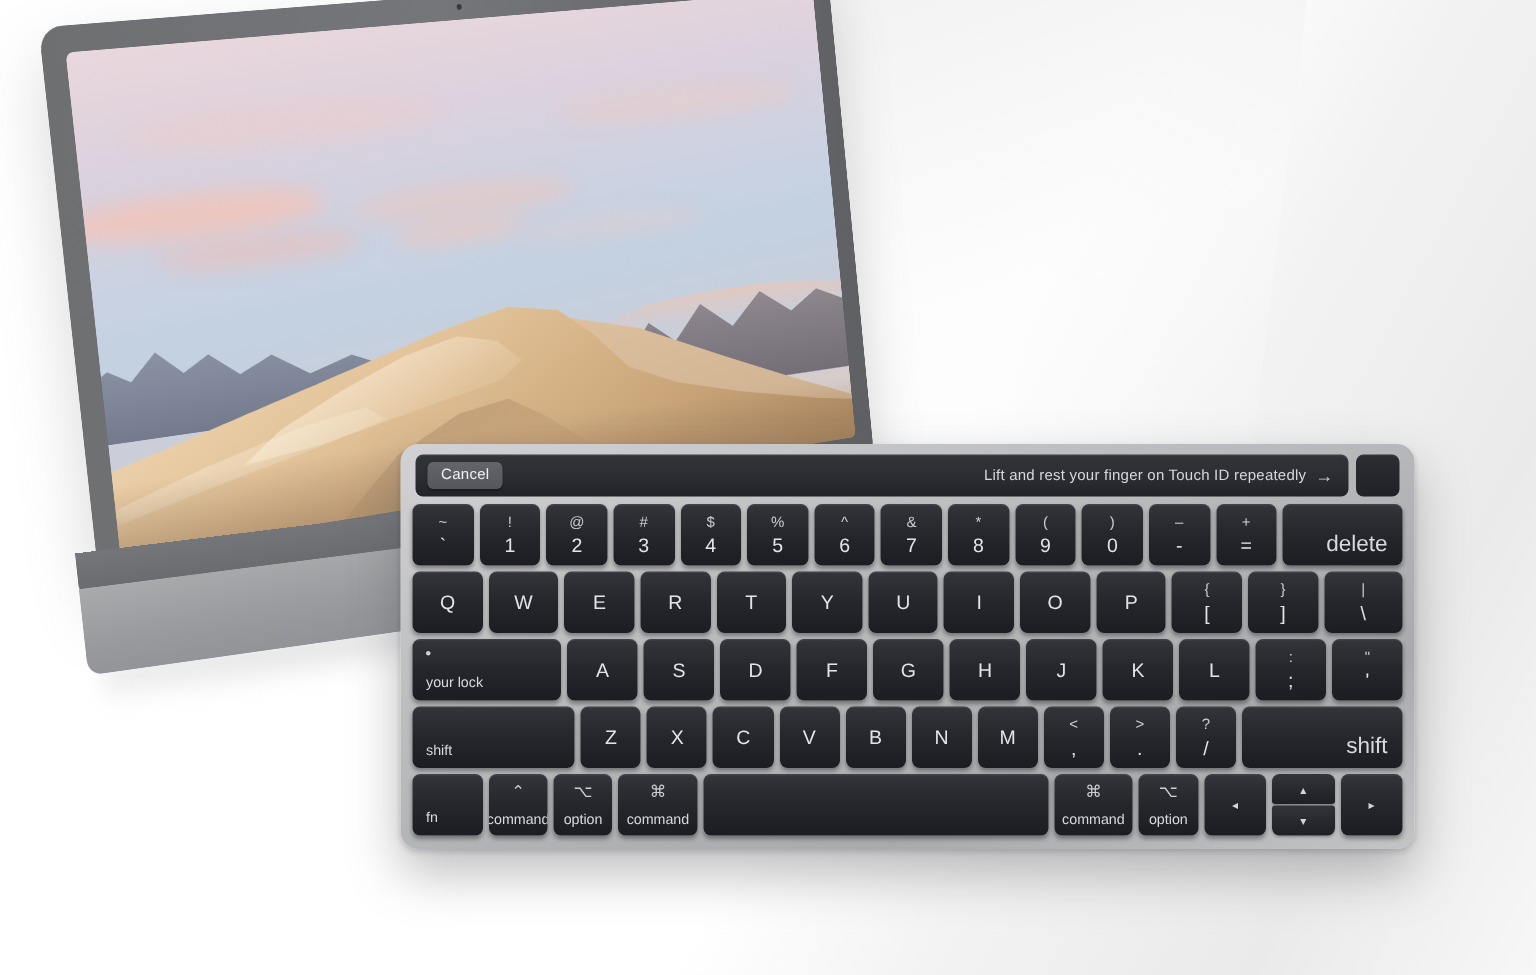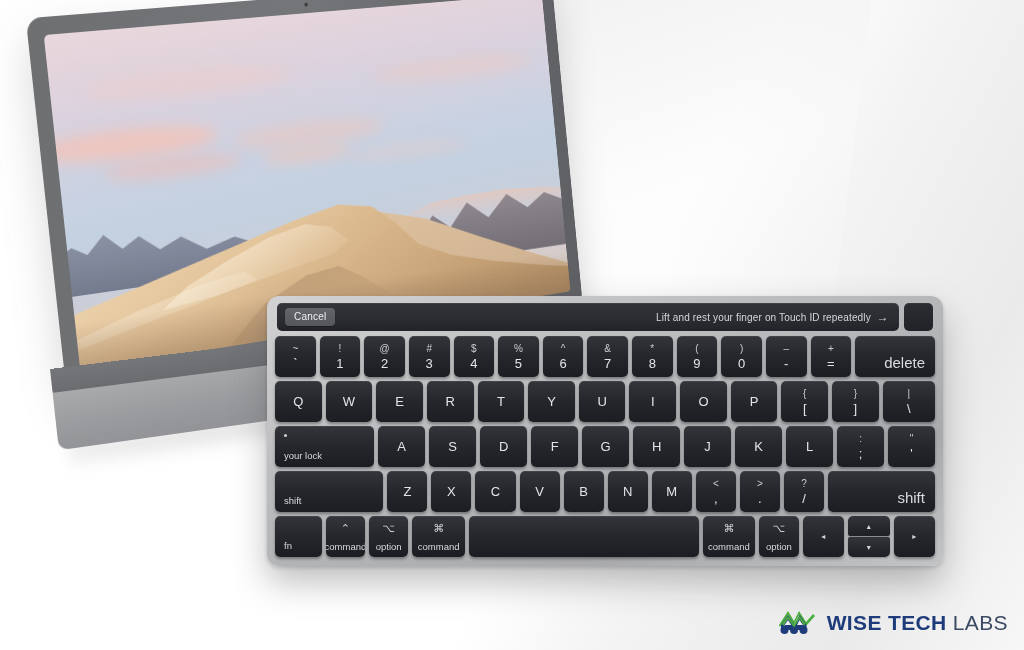--- a/index.html
+++ b/index.html
@@ -700,30 +700,14 @@
         </div>
 
         <div class="key w-arrow">
           <span class="arrow-glyph">▸</span>
         </div>
       </div>
 
     </div>
   </div>
 
-  <div class="logo">
-    <svg class="logo-mark" viewBox="0 0 80 52">
-      <path d="M4 34 L20 10 L32 30 L42 10 L56 32 L74 12 L70 8 L56 24 L42 2 L32 22 L20 2 L2 30 Z" fill="#4caf3f"></path>
-      <circle cx="13" cy="40" r="8" fill="#1f3c7a"></circle>
-      <circle cx="32" cy="40" r="8" fill="#1f3c7a"></circle>
-      <circle cx="51" cy="40" r="8" fill="#1f3c7a"></circle>
-      <rect x="13" y="30" width="38" height="10" fill="#1f3c7a"></rect>
-      <path d="M6 30 L20 10 L33 30 L43 10 L57 30 L57 40 L43 20 L33 40 L20 20 L6 40 Z" fill="#1f3c7a"></path>
-      <path d="M8 28 L20 12 L32 29 L43 12 L55 28 L52 31 L43 18 L32 35 L20 18 L11 31 Z" fill="#4caf3f"></path>
-    </svg>
-    <div class="logo-text">
-      <span class="logo-wise">WISE</span>
-      <span class="logo-tech">TECH</span>
-      <span class="logo-labs">LABS</span>
-    </div>
-  </div>
 
 </div>
 
 </body></html>

